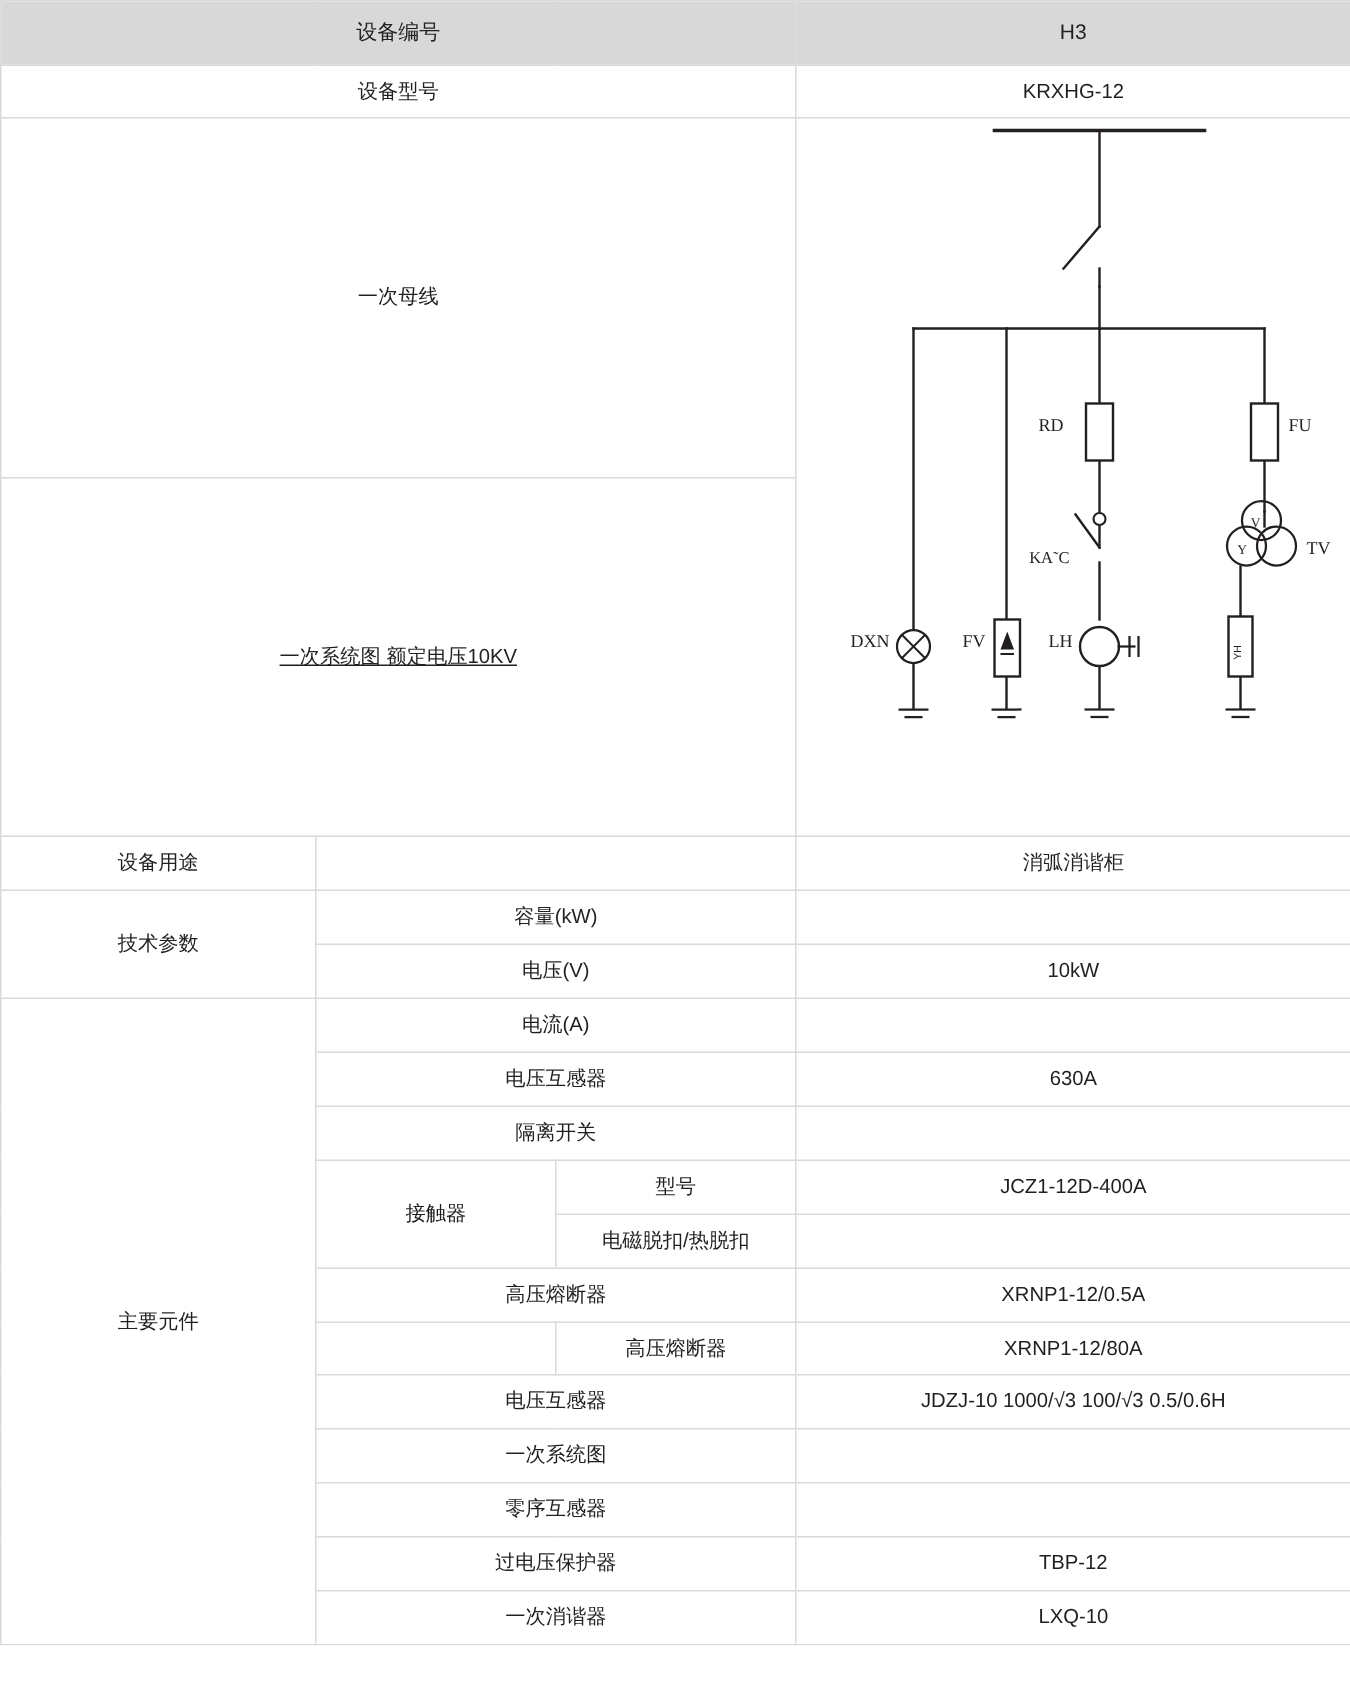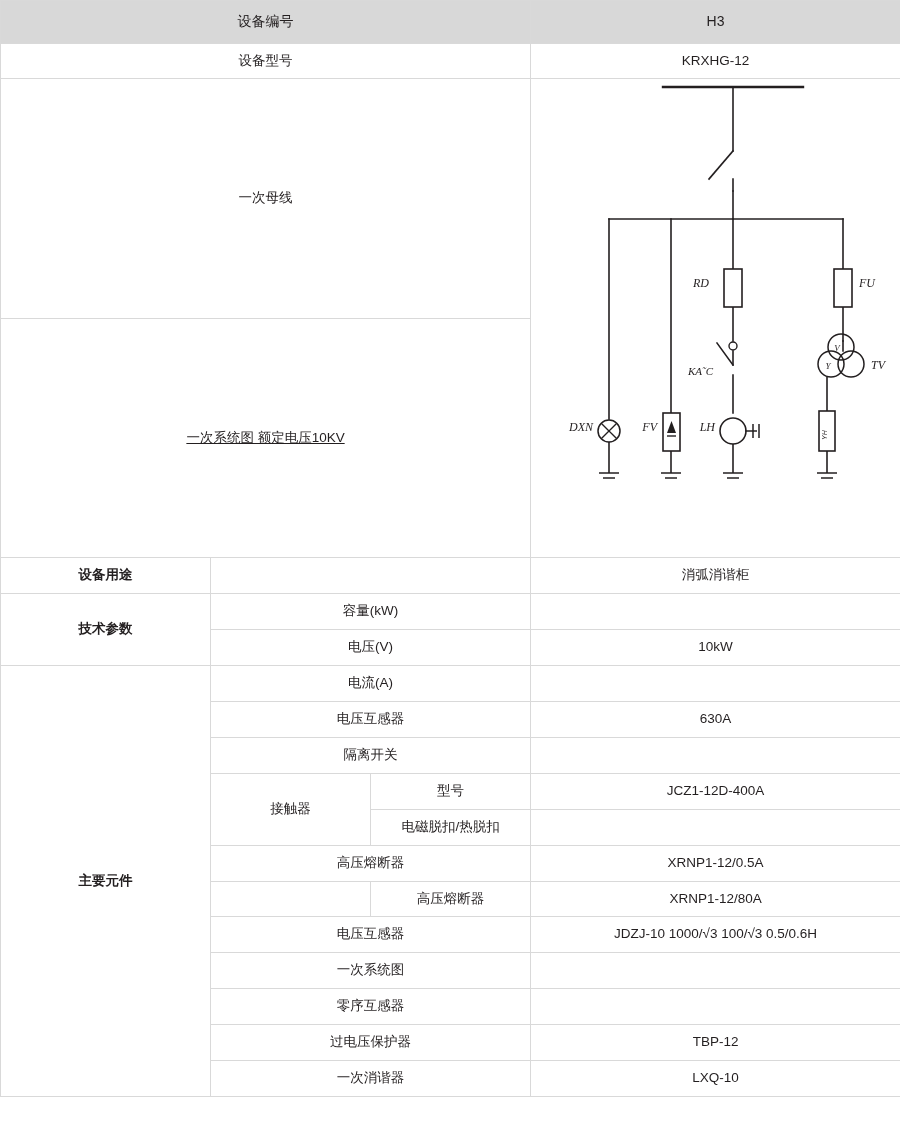--- a/index.html
+++ b/index.html
@@ -38,27 +38,25 @@
     padding: 8px 0;
     line-height: 1.4;
   }
   tr.header-row td {
     background: #d8d8d8;
     font-size: 14px;
     padding: 11px 16px;
   }
   td.left-label {
     text-align: center;
-    font-weight: bold;
   }
   .diagram-cell {
     padding: 0 !important;
     height: 440px;
     position: relative;
-    font-style: italic;
   }
   .diagram-label-cell {
     font-size: 14px;
     text-decoration: underline;
   }
   svg.schematic {
     display: block;
   }
 </style>
 </head>

